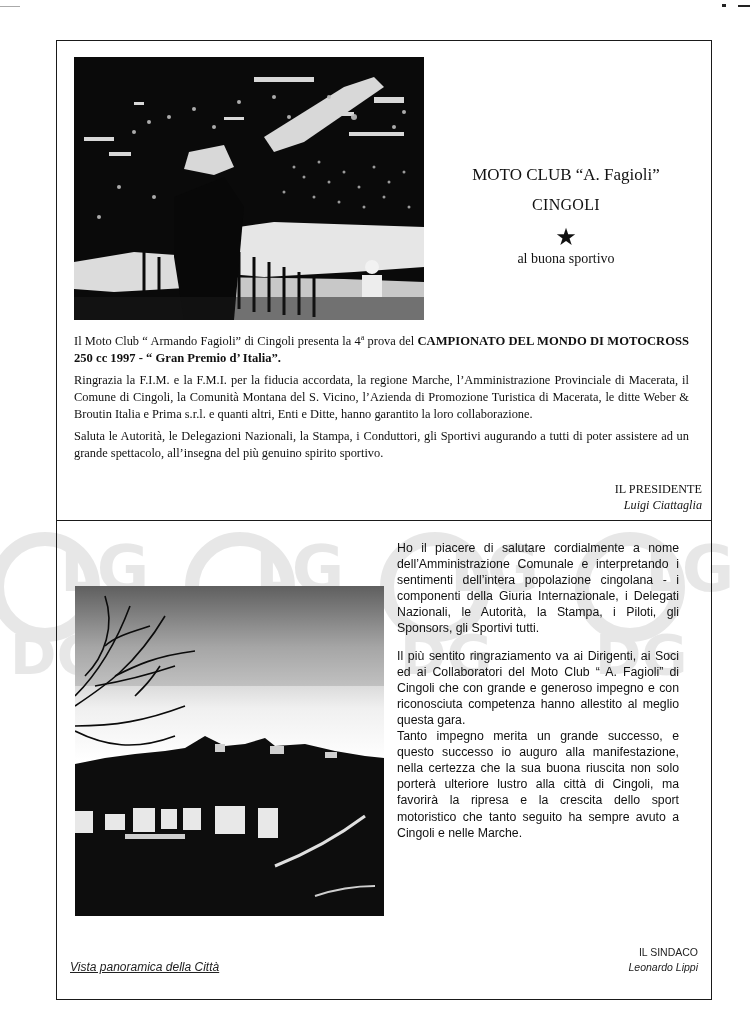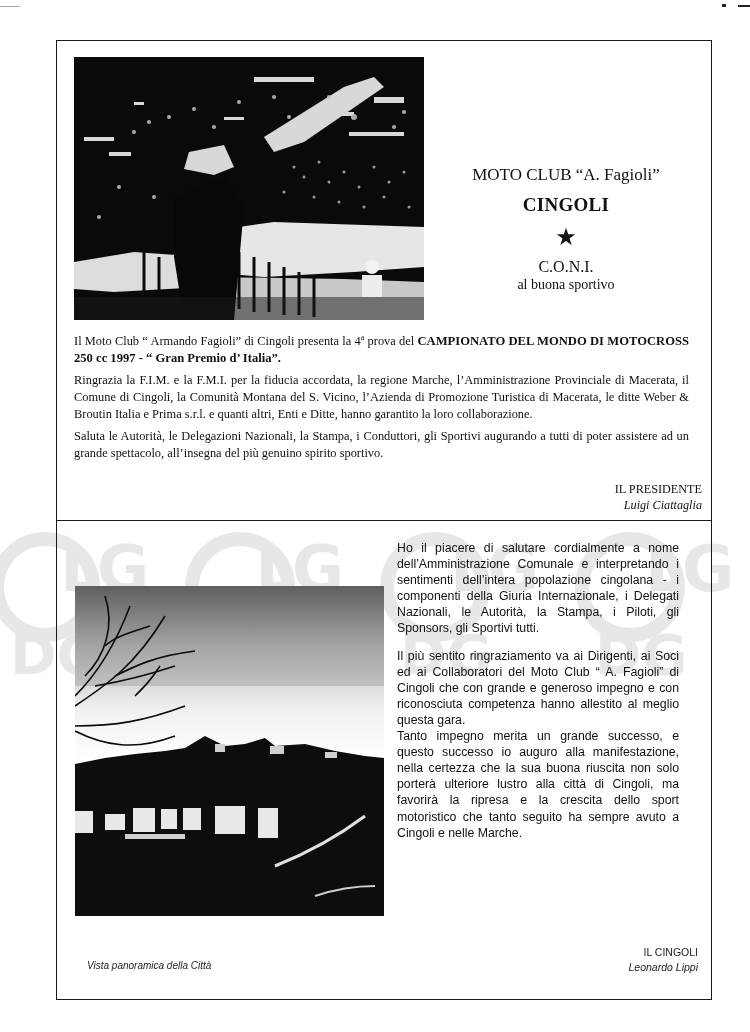--- a/index.html
+++ b/index.html
@@ -17,42 +17,42 @@
 
   .frame { position: absolute; left: 56px; top: 40px; width: 656px; height: 960px; border: 1.5px solid #1a1a1a; box-sizing: border-box; }
   .divider { position: absolute; left: 56px; top: 520px; width: 656px; height: 0; border-top: 1.5px solid #1a1a1a; }
 
   
   .photo-top { position: absolute; left: 74px; top: 57px; width: 350px; height: 263px; overflow: hidden; background: #0c0c0c; }
   .photo-top svg, .photo-bottom svg { display: block; }
 
   .club-block { position: absolute; left: 448px; top: 156px; width: 236px; text-align: center; }
   .club-name { font-size: 17px; margin: 8px; line-height: 22px; }
-  .club-city { font-size: 19px; font-weight: bold; margin: 7px 0 0 0; line-height: 22px; letter-spacing: 0.3px; }
+  .club-city { font-size: 16px; font-weight: normal; margin: 7px 0 0 0; line-height: 22px; letter-spacing: 0.3px; }
   .star { font-size: 24px; margin-top: 8px; line-height: 26px; font-family: "DejaVu Sans", sans-serif; }
   .coni { font-size: 16px; margin-top: 8px; line-height: 18px; }
   .coni-sub { font-size: 14px; line-height: 17px; }
 
   .top-text { position: absolute; left: 74px; top: 333px; width: 618px; font-size: 12.4px; line-height: 17px; text-align: justify; }
   .top-text p { margin: 0 3px 5px 0; }
   .top-text b { font-weight: bold; font-size: 12.6px; }
   .top-text sup { font-size: 8px; vertical-align: 5px; line-height: 0; }
 
   .sig-top { position: absolute; right: 48px; top: 481px; text-align: right; font-size: 12.2px; line-height: 16px; }
   .sig-top .role { display: block; }
   .sig-top .name { display: block; font-style: italic; }
 
   
   .photo-bottom { position: absolute; left: 75px; top: 586px; width: 309px; height: 330px; overflow: hidden; background: #fff; }
 
   .bottom-text { position: absolute; left: 397px; top: 540px; width: 282px; font-family: "Liberation Sans", sans-serif; font-size: 12.3px; line-height: 16.1px; text-align: justify; color: #111; }
   .bottom-text p { margin: 0 0 11px 0; }
   .bottom-text p.tight { margin-bottom: 0; }
 
-  .caption { position: absolute; left: 87px; top: 960px; font-family: "Liberation Sans", sans-serif; font-style: italic; font-size: 10px; color: #222; }
+  .caption { position: absolute; left: 70px; top: 960px; font-family: "Liberation Sans", sans-serif; font-style: italic; font-size: 12px; color: #222; text-decoration: underline; }
   .sig-bottom { position: absolute; right: 52px; top: 945px; text-align: right; font-family: "Liberation Sans", sans-serif; font-size: 10.5px; line-height: 15px; color: #222; }
   .sig-bottom .name { font-style: italic; display: block; }
   .sig-bottom .role { display: block; }
 </style>
 </head>
 <body>
 
 <div class="scan-mark" style="left:722px; top:4px; width:4px; height:3px;"></div>
 <div class="scan-mark" style="left:738px; top:5px; width:12px; height:2px;"></div>
 <div class="scan-mark" style="left:0px; top:6px; width:20px; height:1px; background:#aaa;"></div>
@@ -157,21 +157,20 @@
     <polygon points="100,140 150,120 170,150 160,263 110,263 100,200" fill="#080808"></polygon>
 
     <rect x="0" y="240" width="350" height="23" fill="#1a1a1a" opacity="0.5"></rect>
   </svg>
 </div>
 
 <div class="club-block">
   <p class="club-name">MOTO CLUB “A. Fagioli”</p>
   <p class="club-city">CINGOLI</p>
   <div class="star">★</div>
-  <div class="coni">C.O.N.I.</div>
   <div class="coni-sub">al buona sportivo</div>
 </div>
 
 <div class="top-text">
   <p><span>Il Moto Club “ Armando Fagioli” di Cingoli presenta la 4</span><sup>a</sup><span> prova del </span><b>CAMPIONATO DEL MONDO DI MOTOCROSS 250 cc 1997 - “ Gran Premio d’ Italia”.</b></p>
   <p>Ringrazia la F.I.M. e la F.M.I. per la fiducia accordata, la regione Marche, l’Amministrazione Provinciale di Macerata, il Comune di Cingoli, la Comunità Montana del S. Vicino, l’Azienda di Promozione Turistica di Macerata, le ditte Weber &amp; Broutin Italia e Prima s.r.l. e quanti altri, Enti e Ditte, hanno garantito la loro collaborazione.</p>
   <p>Saluta le Autorità, le Delegazioni Nazionali, la Stampa, i Conduttori, gli Sportivi augurando a tutti di poter assistere ad un grande spettacolo, all’insegna del più genuino spirito sportivo.</p>
 </div>
 
 <div class="sig-top">
@@ -230,15 +229,15 @@
 
 <div class="bottom-text">
   <p>Ho il piacere di salutare cordialmente a nome dell’Amministrazione Comunale e interpretando i sentimenti dell’intera popolazione cingolana - i componenti della Giuria Internazionale, i Delegati Nazionali, le Autorità, la Stampa, i Piloti, gli Sponsors, gli Sportivi tutti.</p>
   <p class="tight">Il più sentito ringraziamento va ai Dirigenti, ai Soci ed ai Collaboratori del Moto Club “ A. Fagioli” di Cingoli che con grande e generoso impegno e con riconosciuta competenza hanno allestito al meglio questa gara.</p>
   <p>Tanto impegno merita un grande successo, e questo successo io auguro alla manifestazione, nella certezza che la sua buona riuscita non solo porterà ulteriore lustro alla città di Cingoli, ma favorirà la ripresa e la crescita dello sport motoristico che tanto seguito ha sempre avuto a Cingoli e nelle Marche.</p>
 </div>
 
 <div class="caption">Vista panoramica della Città</div>
 
 <div class="sig-bottom">
-  <span class="role">IL CINGOLI</span>
+  <span class="role">IL SINDACO</span>
   <span class="name">Leonardo Lippi</span>
 </div>
 
 </body></html>

